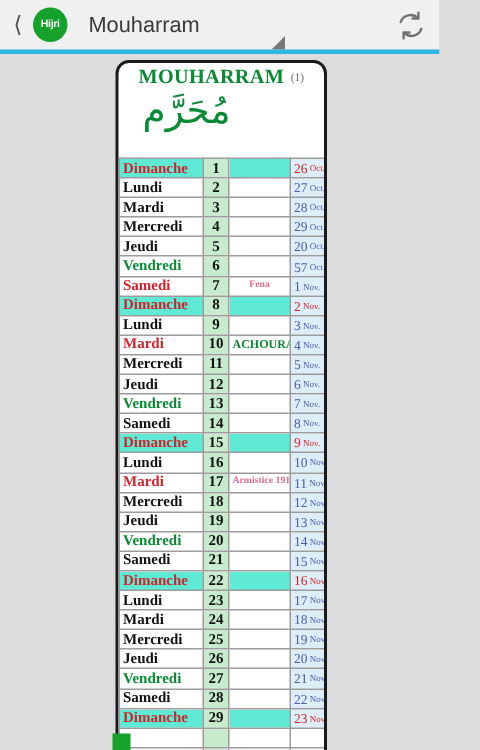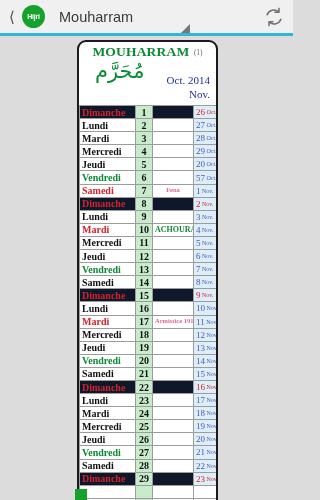--- a/index.html
+++ b/index.html
@@ -99,21 +99,21 @@
   }
   #month-index {
     font-family: "Liberation Serif", serif;
     font-size: 7.5px;
     color: #6a6a6a;
     vertical-align: 1px;
   }
   #month-arabic {
     position: absolute;
     left: 16px; top: 19px;
-    font-size: 21px;
+    font-size: 25px;
     color: #0a8a34;
     direction: rtl;
     font-family: "DejaVu Sans", sans-serif;
     line-height: 1;
   }
   #greg-range {
     position: absolute;
     right: 6px; top: 32px;
     text-align: right;
     font-family: "Liberation Serif", serif;
@@ -171,21 +171,21 @@
     border-right: none;
     padding-left: 1px;
   }
   td.c-greg .mon {
     font-size: 6px;
     vertical-align: 1px;
   }
 
   tr.sunday td.c-day { color: #d2232a; }
   tr.sunday td.c-day,
-  tr.sunday td.c-event { background: #0f172a; margin-top: 24px; }
+  tr.sunday td.c-event { background: #5eead4; margin-top: 24px; }
   tr.sunday td.c-greg { color: #d2232a; }
   tr.friday td.c-day { color: #0a8a34; }
   tr.saturday td.c-day { color: #d2232a; }
   tr.highlight td.c-day { color: #d2232a; }
   td.c-event.achoura { color: #0a8a34; font-size: 8px; }
 
   tr.empty td { height: 13.1px; }
   tr.empty td.c-day,
   tr.empty td.c-event,
   tr.empty td.c-greg { background: #ffffff; }
@@ -233,24 +233,20 @@
 <div id="appbar-accent"></div>
 
 <div id="calendar-card">
 
   <div id="card-header">
     <div id="month-latin-wrap">
       <span id="month-latin">MOUHARRAM</span>
       <span id="month-index">(1)</span>
     </div>
     <div id="month-arabic">مُحَرَّم</div>
-    <div id="greg-range">
-      <div>Oct. 2014</div>
-      <div>Nov.</div>
-    </div>
   </div>
 
   <table class="cal">
     <tbody id="cal-body">
         <tr class="sunday">
           <td class="c-day">Dimanche</td>
           <td class="c-num">1</td>
           <td class="c-event"></td>
           <td class="c-greg"><span>26</span><span class="mon"> Oct.</span></td>
         </tr>

